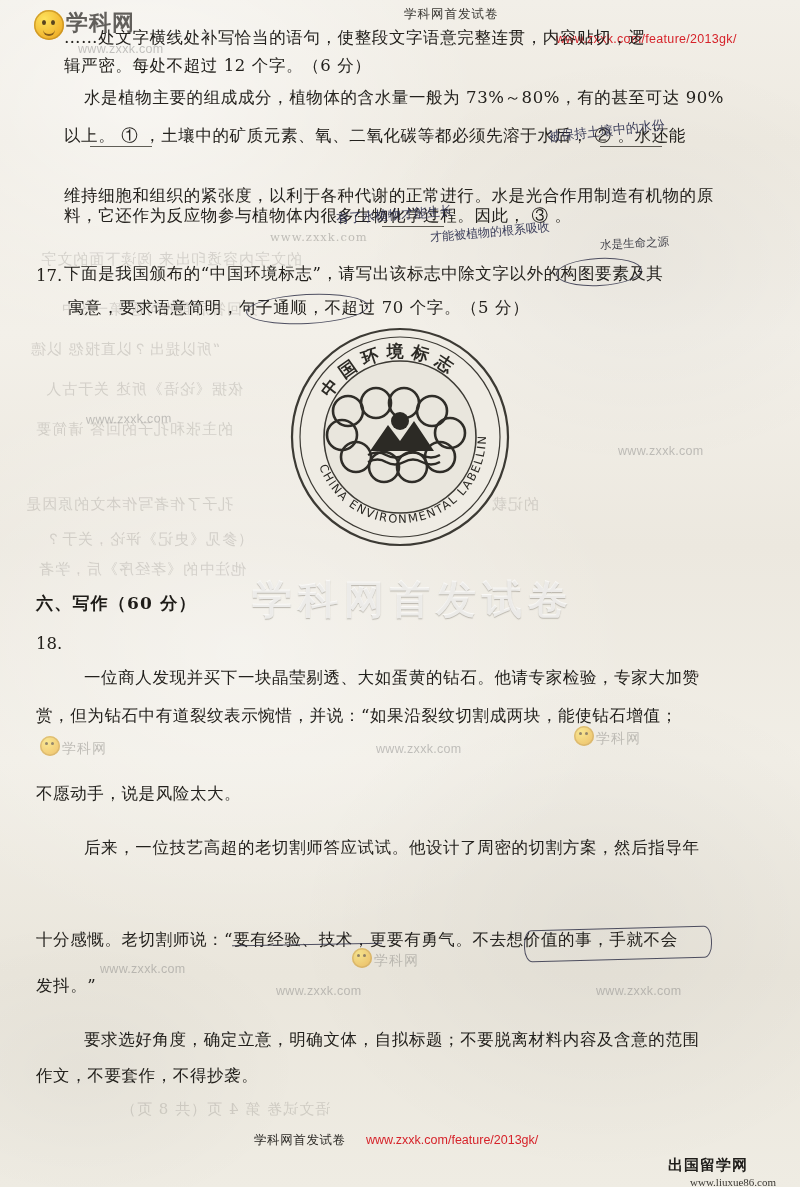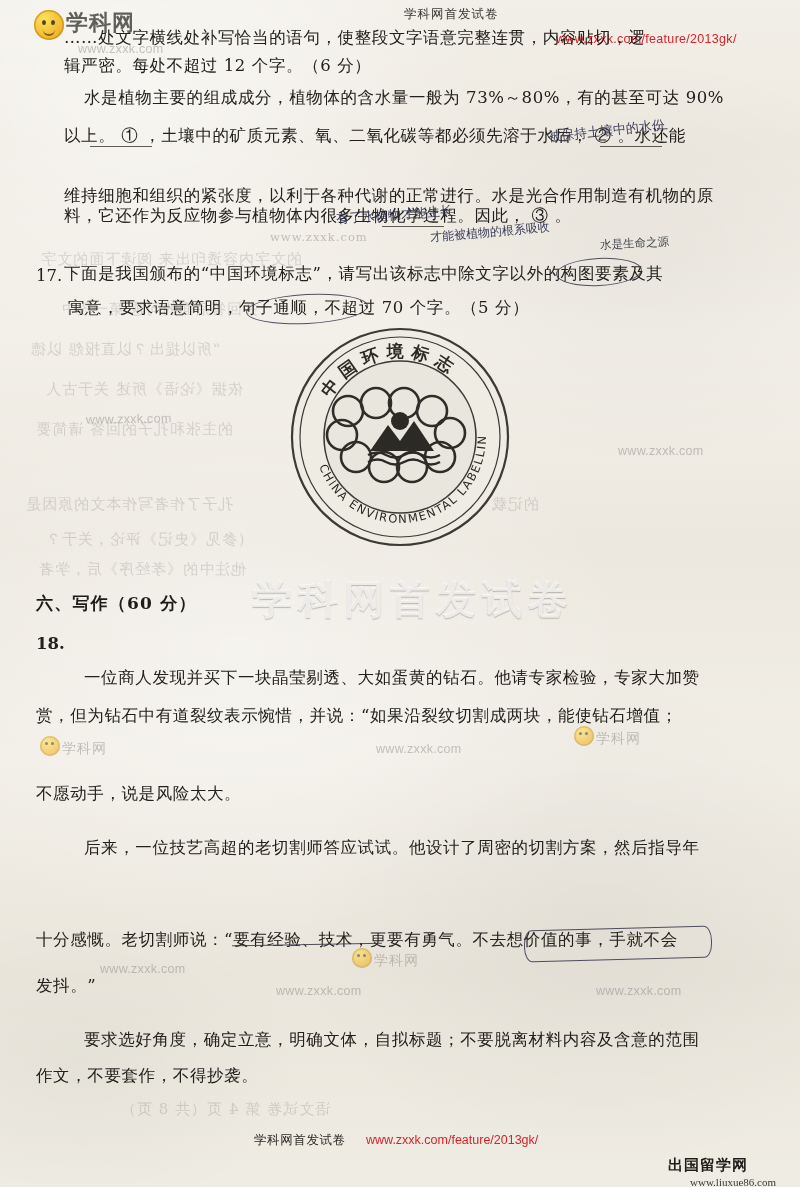--- a/index.html
+++ b/index.html
@@ -297,21 +297,21 @@
       </text>
 
       <text font-family="DejaVu Sans, sans-serif" font-size="11.5" fill="#2b2924" letter-spacing="1.6">
         <textPath href="#arcBottom" startOffset="11%">CHINA ENVIRONMENTAL LABELLING</textPath>
       </text>
     </svg>
   </div>
 
   <div class="doc-text section-title" style="left:36px; top:592px;">六、写作（60 分）</div>
 
-  <div class="doc-text num-q" style="left:36px; top:634px;font-weight:bold;">18.</div>
+  <div class="doc-text num-q" style="left:36px; top:634px;">18.</div>
 
   <div class="doc-text body-line" style="left:84px; top:670px;">一位商人发现并买下一块晶莹剔透、大如蛋黄的钻石。他请专家检验，专家大加赞</div>
   <div class="doc-text body-line" style="left:36px; top:708px;">赏，但为钻石中有道裂纹表示惋惜，并说：“如果沿裂纹切割成两块，能使钻石增值；</div>
   <div class="doc-text body-line" style="left:36px; top:786px;">不愿动手，说是风险太大。</div>
 
   <div class="doc-text body-line" style="left:84px; top:840px;">后来，一位技艺高超的老切割师答应试试。他设计了周密的切割方案，然后指导年</div>
   <div class="doc-text body-line" style="left:36px; top:932px;">十分感慨。老切割师说：“要有经验、技术，更要有勇气。不去想价值的事，手就不会</div>
   <div class="doc-text body-line" style="left:36px; top:978px;">发抖。”</div>
 
   <div class="pen-strike" style="left:232px; top:944px; width:150px;"></div>

